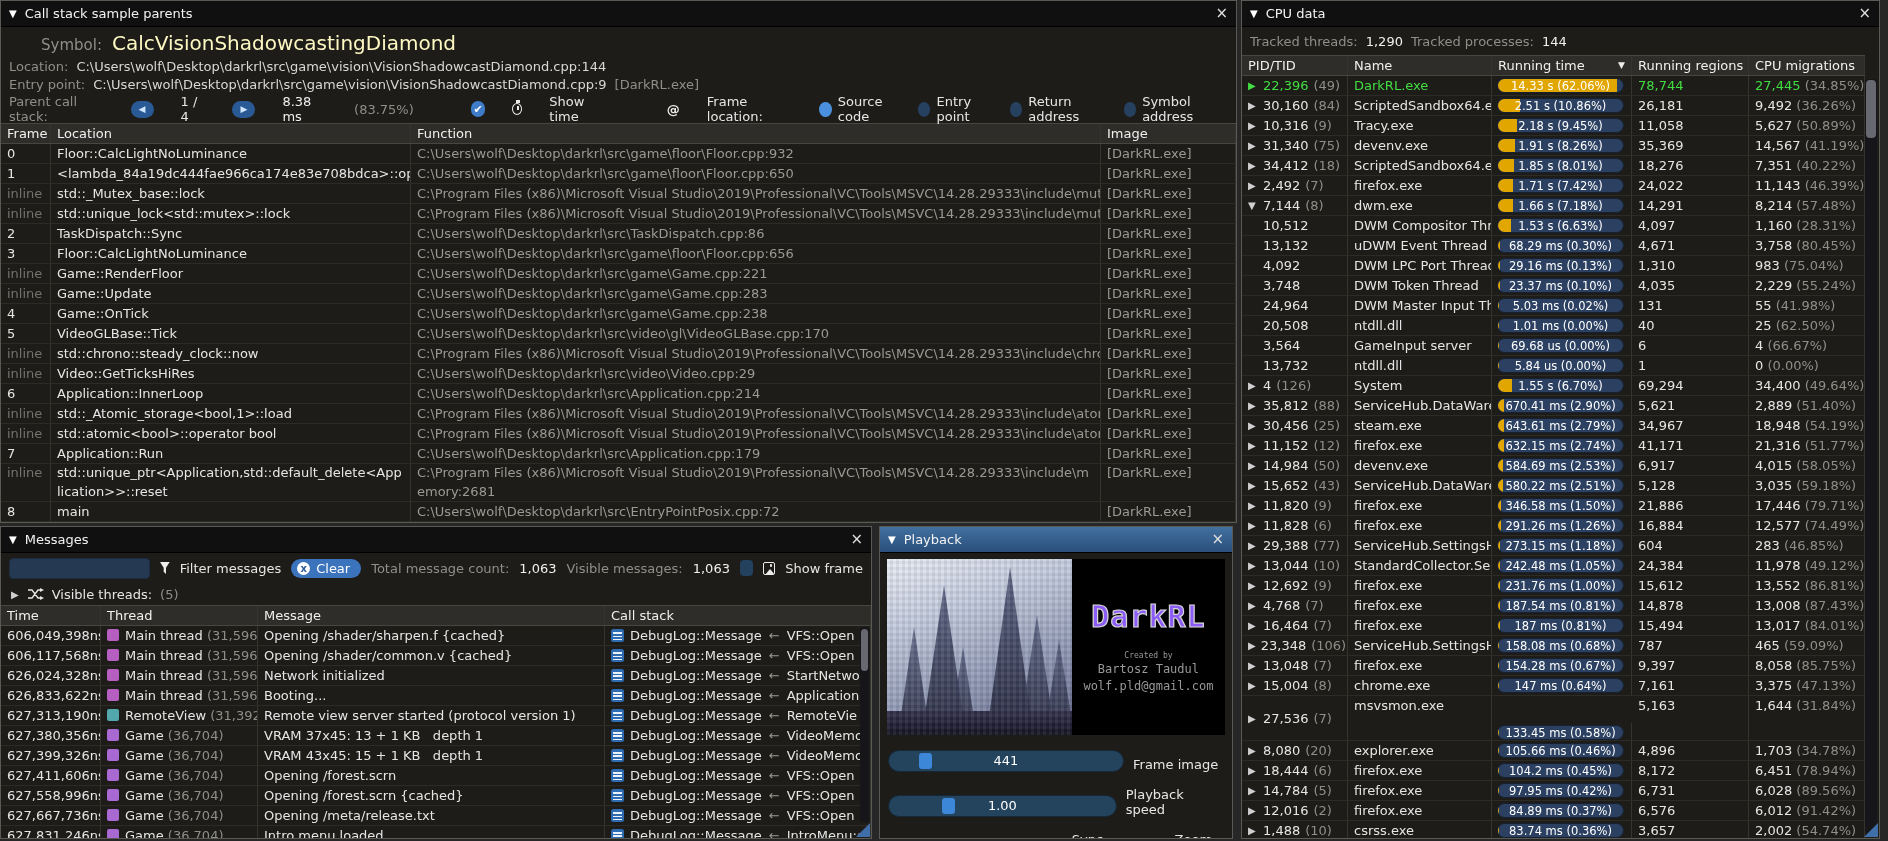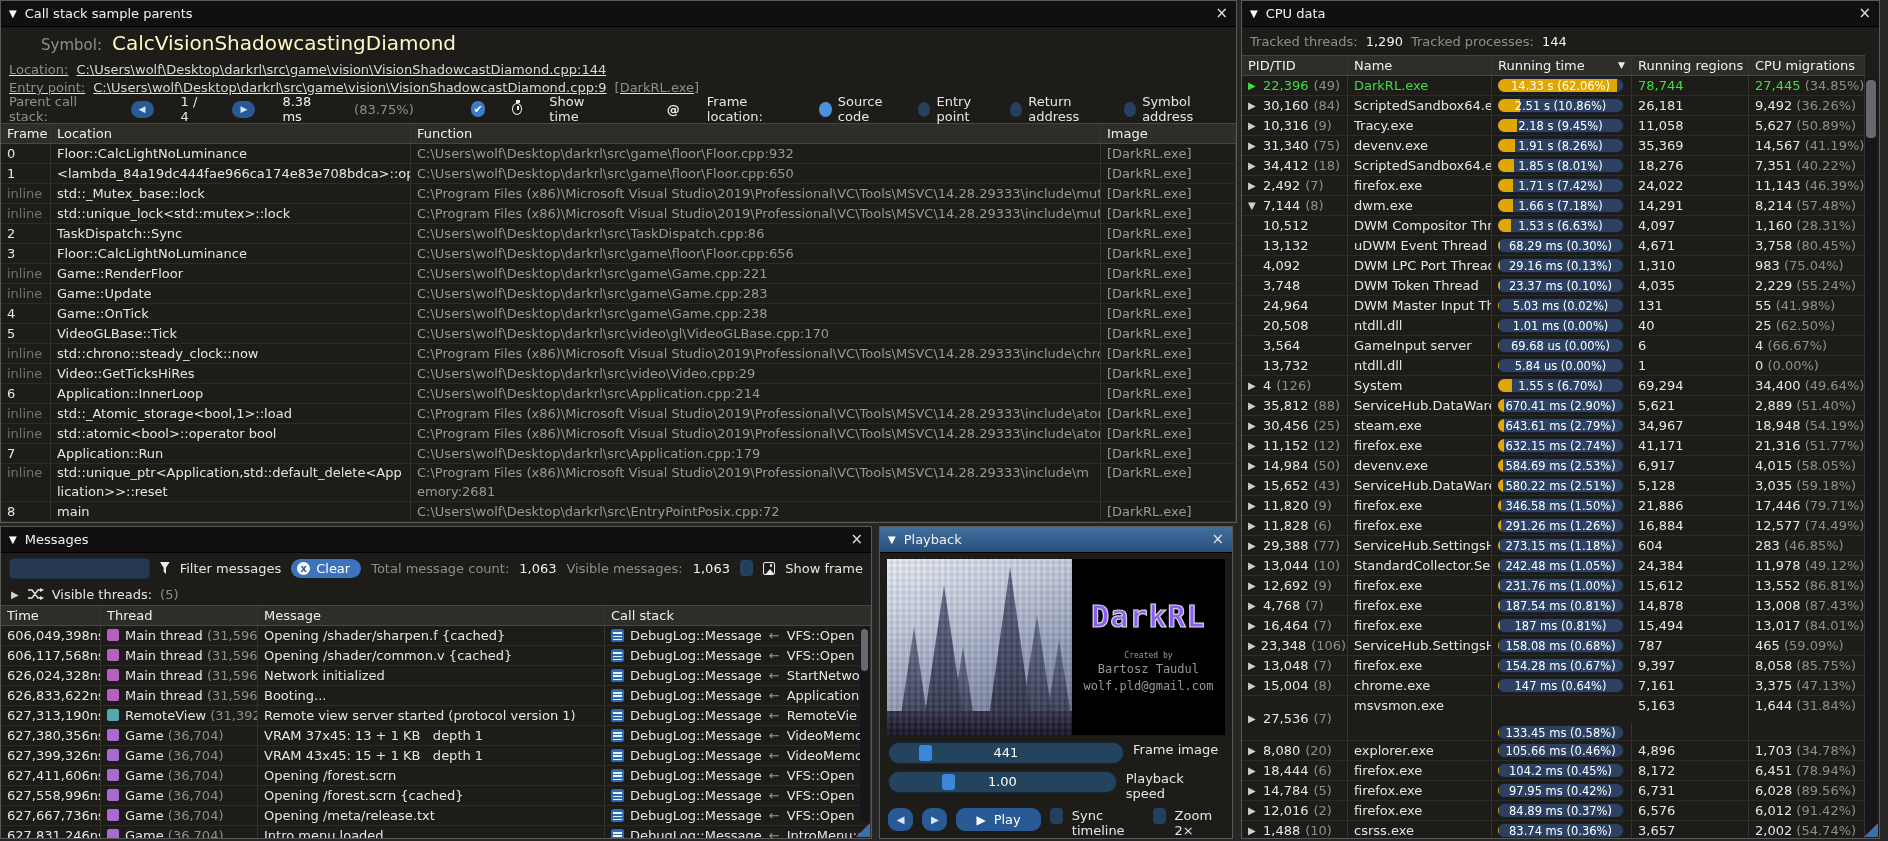--- a/index.html
+++ b/index.html
@@ -22,21 +22,21 @@
 .tblhead .cell { color:#f0f0f0; }
 .cell { padding:0 6px; overflow:hidden; white-space:nowrap; border-right:1px solid #35342e; line-height:19px; }
 .row { display:grid; border-bottom:1px solid #2c2b26; }
 
 
 #callstack { left:0; top:0; width:1237px; height:523px; }
 .cs-info { padding:4px 8px 0; }
 .symbol-line { display:flex; align-items:baseline; gap:10px; height:28px;margin-left:32px; }
 .symbol-label { font-size:15px; color:#8f8f8a; }
 .symbol-value { font-size:20px; color:#fef9c3; }
-.loc-line { height:18px; display:flex; gap:8px; align-items:flex-end;text-decoration:underline; }
+.loc-line { height:18px; display:flex; gap:8px; align-items:flex-start; }
 .loc-line .val { color:#d8d8d4; }
 .cs-controls { height:28px; display:flex; align-items:center; gap:27px; padding:0 8px; }
 .navbtn { width:27px; height:17px; background:#2a5astd; background:#2a5a96; border-radius:9px; color:#cfe6ff; font-size:9px; display:flex; align-items:center; justify-content:center; cursor:pointer; }
 .checkbox { width:16px; height:16px; border-radius:8px; background:#3e7cc9; color:#fff; font-size:11px; display:flex; align-items:center; justify-content:center; cursor:pointer; }
 .checkbox.square { border-radius:4px; }
 .checkbox.unchecked { background:#24405f; color:transparent; }
 .stopwatch { width:12px; height:12px; border:1.5px solid #ececec; border-radius:50%; position:relative; display:inline-block; }
 .stopwatch::before { content:""; position:absolute; top:-4px; left:3px; width:4px; height:2.5px; background:#ececec; }
 .stopwatch::after { content:""; position:absolute; top:1.5px; left:4.5px; width:1.5px; height:4px; background:#ececec; }
 .at-icon { font-weight:bold; color:#ececec; }
@@ -74,21 +74,21 @@
 #playback { left:879px; top:526px; width:354px; height:313px; }
 .pb-image { margin:6px 7px 0; height:176px; display:flex; background:#000; }
 .pb-forest { position:relative; width:186px; height:100%; overflow:hidden; background:linear-gradient(160deg,#e9edf4 0%,#c3cbdc 30%,#939cb6 62%,#5e6282 100%); }
 .tree { position:absolute; bottom:0; background:linear-gradient(#555d7c,#23263a); clip-path:polygon(50% 0,88% 100%,12% 100%); opacity:.82; }
 .pixels { position:absolute; inset:0; background:repeating-linear-gradient(90deg,rgba(255,255,255,.05) 0 3px,rgba(0,0,30,.06) 3px 6px),repeating-linear-gradient(0deg,rgba(255,255,255,.04) 0 3px,rgba(0,0,30,.05) 3px 6px); }
 .ground { position:absolute; bottom:0; left:0; right:0; height:24px; background:linear-gradient(#34324c,#131220); }
 .pb-logo { width:154px; background:#000; display:flex; flex-direction:column; align-items:center; justify-content:center; }
 .logo-text { font-family:"DejaVu Sans Mono","Liberation Mono",monospace; font-weight:bold; font-size:30px; letter-spacing:1px; color:#8b5cf6; -webkit-text-stroke:1.2px #d5d5d5; text-shadow:0 0 1px #888; }
 .logo-credit { margin-top:16px; color:#989898; font-family:"DejaVu Sans Mono","Liberation Mono",monospace; font-size:8px; text-align:center; line-height:1.4; }
 .logo-credit .tiny { font-size:12px; }
-.pb-row { display:flex; align-items:flex-start; gap:9px; margin:7px 8px 0; }
+.pb-row { display:flex; align-items:flex-end; gap:9px; margin:15px 8px 0; }
 .slider { position:relative; width:236px; height:22px; background:#24435d; border:1px solid #142838; border-radius:11px; cursor:pointer; }
 .slider-handle { position:absolute; top:2px; width:13px; height:16px; background:#3d87d9; border-radius:3px; }
 .slider-val { position:absolute; inset:0; text-align:center; line-height:20px; color:#fff; }
 .sbtn { width:31px; height:23px; background:#2a5a96; border-radius:9px; color:#dceaff; font-size:10px; display:flex; align-items:center; justify-content:center; cursor:pointer; }
 .play-btn { height:23px; padding:0 20px; background:#2a5a96; border-radius:9px; color:#fff; display:flex; align-items:center; gap:8px; cursor:pointer; }
 .play-glyph { font-size:12px; }
 
 
 #cpu { left:1241px; top:0; width:639px; height:839px; }
 .cpu-info { height:28px; display:flex; align-items:center; gap:8px; padding:0 8px; }

